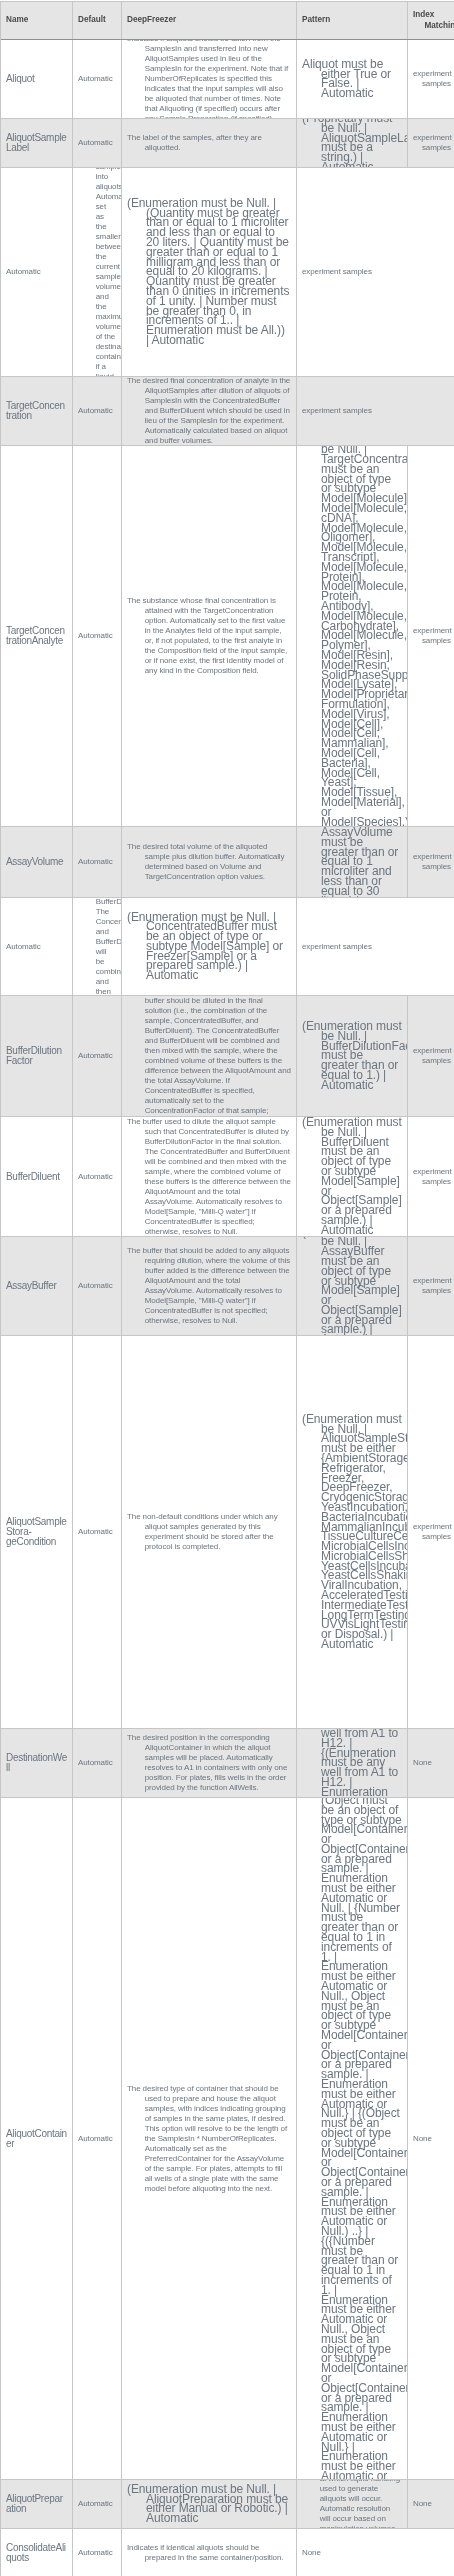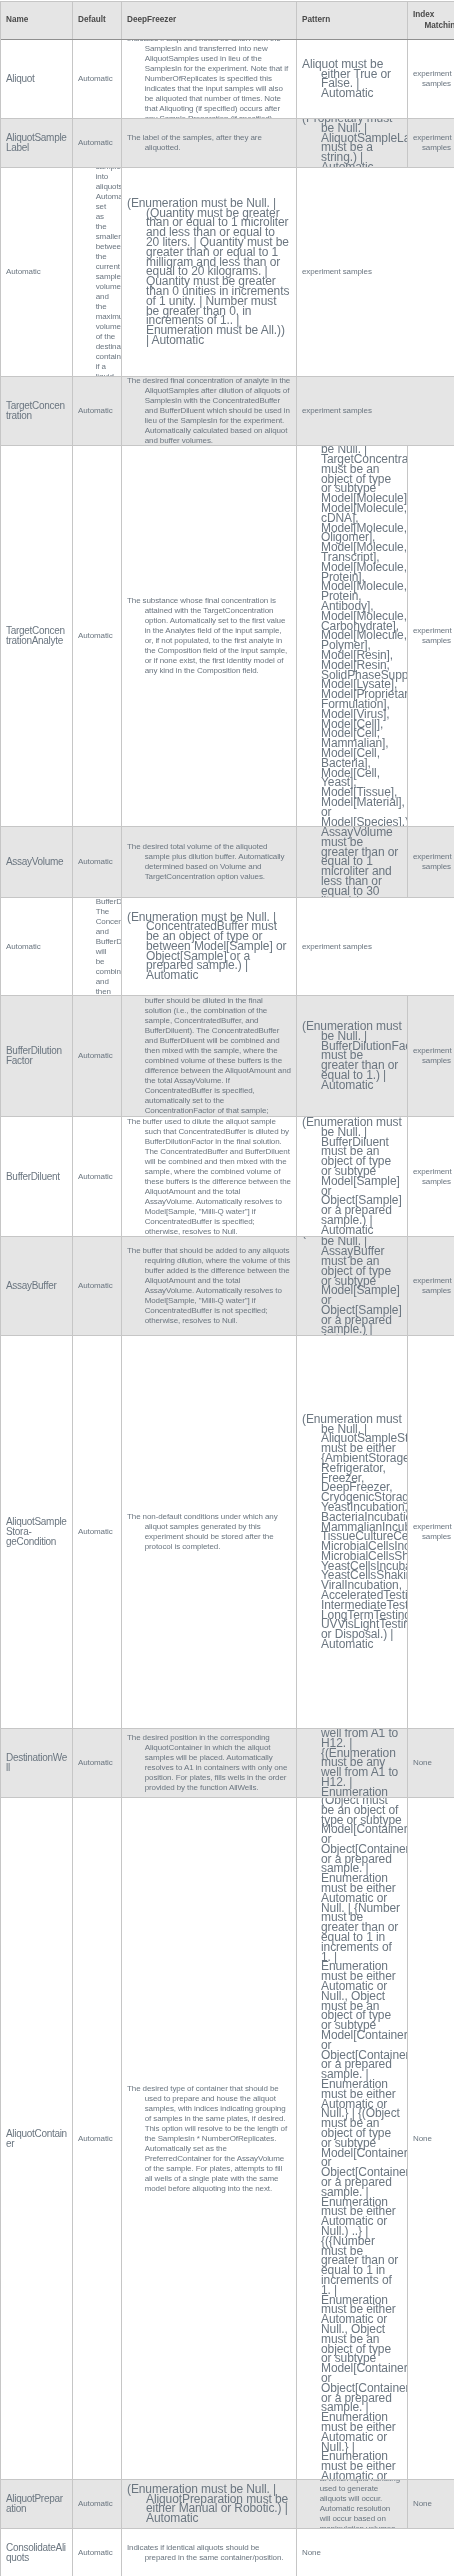--- a/index.html
+++ b/index.html
@@ -150,21 +150,21 @@
   </div>
 
   <div class="row row-7">
     <div class="cell">
           <div class="txt">Automatic</div>
         </div>
     <div class="cell">
           <div class="txt hang-desc">The concentrated buffer which should be diluted by the BufferDilutionFactor in the final solution (i.e., the combination of the sample, ConcentratedBuffer, and BufferDiluent). The ConcentratedBuffer and BufferDiluent will be combined and then mixed with the sample, where the combined volume of these buffers is the difference between the AliquotAmount and the total AssayVolume.</div>
         </div>
     <div class="cell">
-          <div class="txt hang-pat">(Enumeration must be Null. | ConcentratedBuffer must be an object of type or between Model[Sample] or Object[Sample] or a prepared sample.) | Automatic</div>
+          <div class="txt hang-pat">(Enumeration must be Null. | ConcentratedBuffer must be an object of type or subtype Model[Sample] or Freezer[Sample] or a prepared sample.) | Automatic</div>
         </div>
     <div class="cell">
           <div class="txt hang-idx">experiment samples</div>
         </div>
   </div>
 
   <div class="row row-8">
     <div class="cell name-cell">
           <div class="txt">BufferDilutionFactor</div>
         </div>

